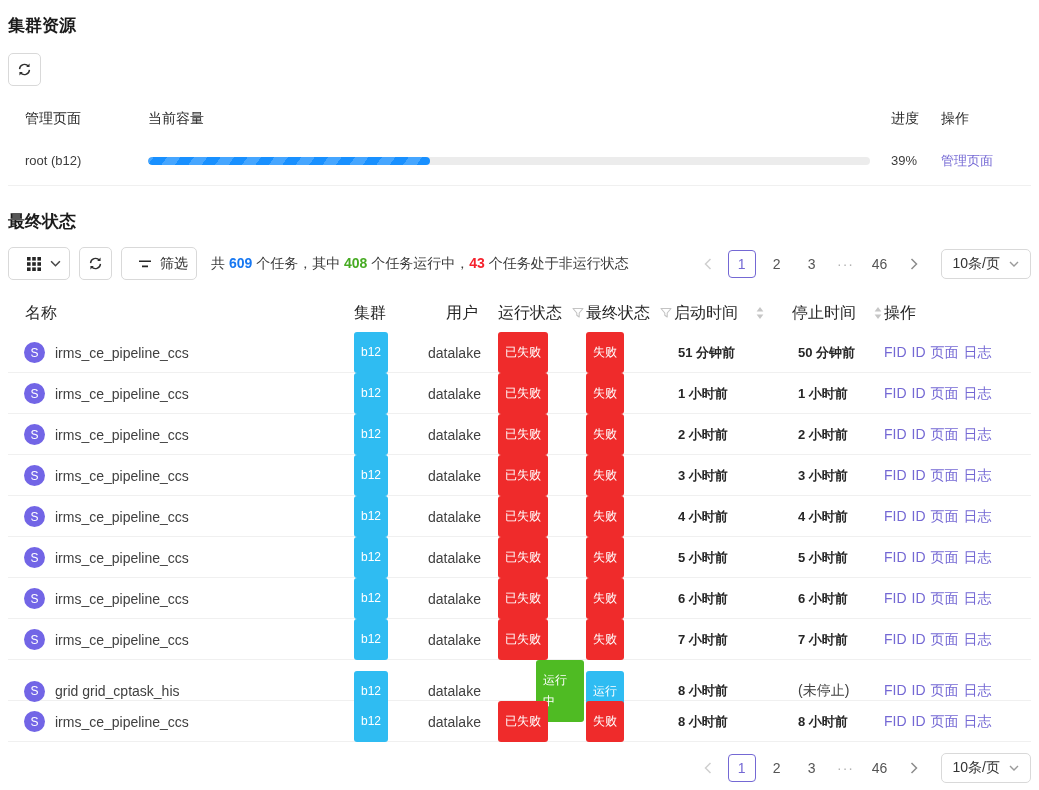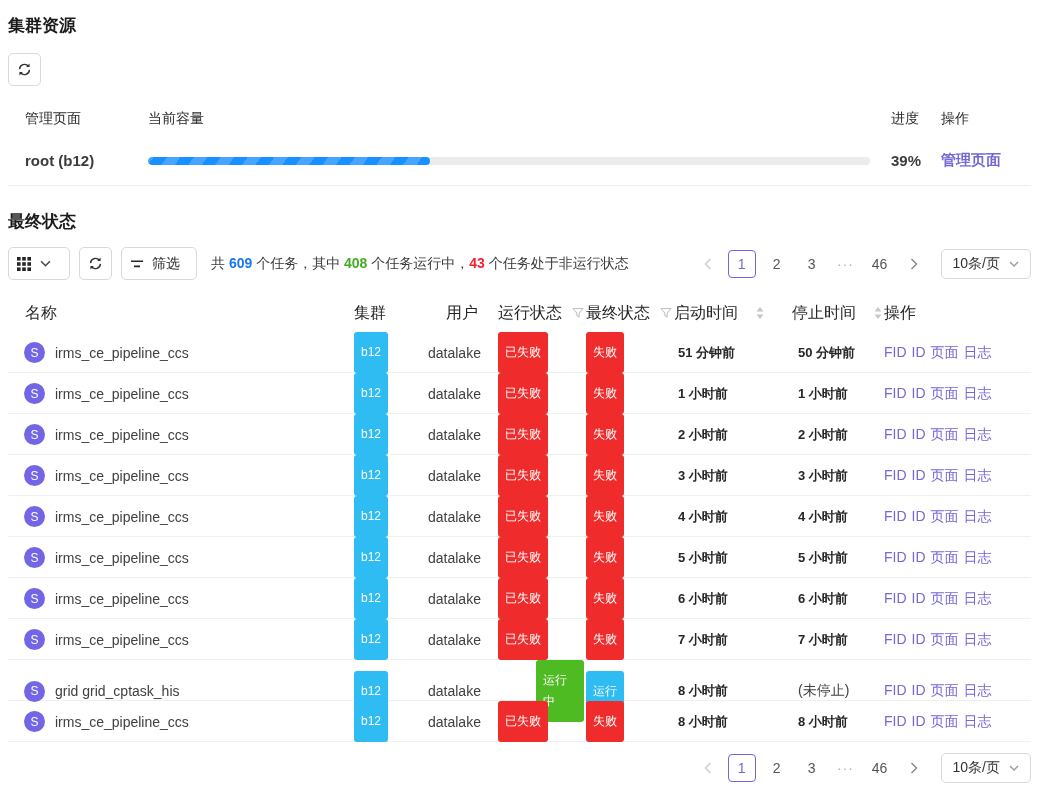--- a/index.html
+++ b/index.html
@@ -7,35 +7,35 @@
   body {
     font-family:"Liberation Sans","DejaVu Sans",sans-serif;
     color:#262626; width:1039px;
   }
   .page { width:1039px; padding:14px 8px 10px; }
 
   .section-title { font-size:17px; font-weight:700; color:#1b1b1b; margin:0 0 16px; }
   .section-title.second { margin-top:24px; margin-bottom:14px; }
 
   .icon-btn {
-    display:inline-flex; align-items:center; justify-content:flex-start;
+    display:inline-flex; align-items:center; justify-content:flex-end;
     height:33px; min-width:33px; padding:4px 8px; background:#fff;
     border:1px solid #d9d9d9; border-radius:5px; cursor:pointer;
   }
   .icon-btn + .icon-btn { margin-left:9px; }
   .grid-btn { min-width:62px; gap:9px; }
   .filter-btn { min-width:76px; gap:8px; font-size:14px; color:#262626; margin-left:9px; }
 
   
   .res-table { margin-top:16px; }
   .res-header, .res-row {
     display:grid; grid-template-columns:140px 1fr 62px 91px; align-items:center;
   }
   .res-header { height:34px; font-size:14px; font-weight:500; color:#2b2b2b; }
-  .res-row { height:50px; font-size:15px; color:#3c3c3c; border-bottom:1px solid #f0f0f0;font-weight:bold; }
+  .res-row { height:50px; font-size:13px; color:#3c3c3c; border-bottom:1px solid #f0f0f0; }
   .cell-queue { padding-left:17px; }
   .cell-pct { padding-left:13px; }
   .cell-action { padding-left:1px; }
   .progress-track {
     height:8px; border-radius:4px; background:var(--progress-track,#ececec);
     margin-right:8px; overflow:hidden;
   }
   .progress-fill {
     height:100%; border-radius:4px; width:0;
     background:repeating-linear-gradient(-55deg,

